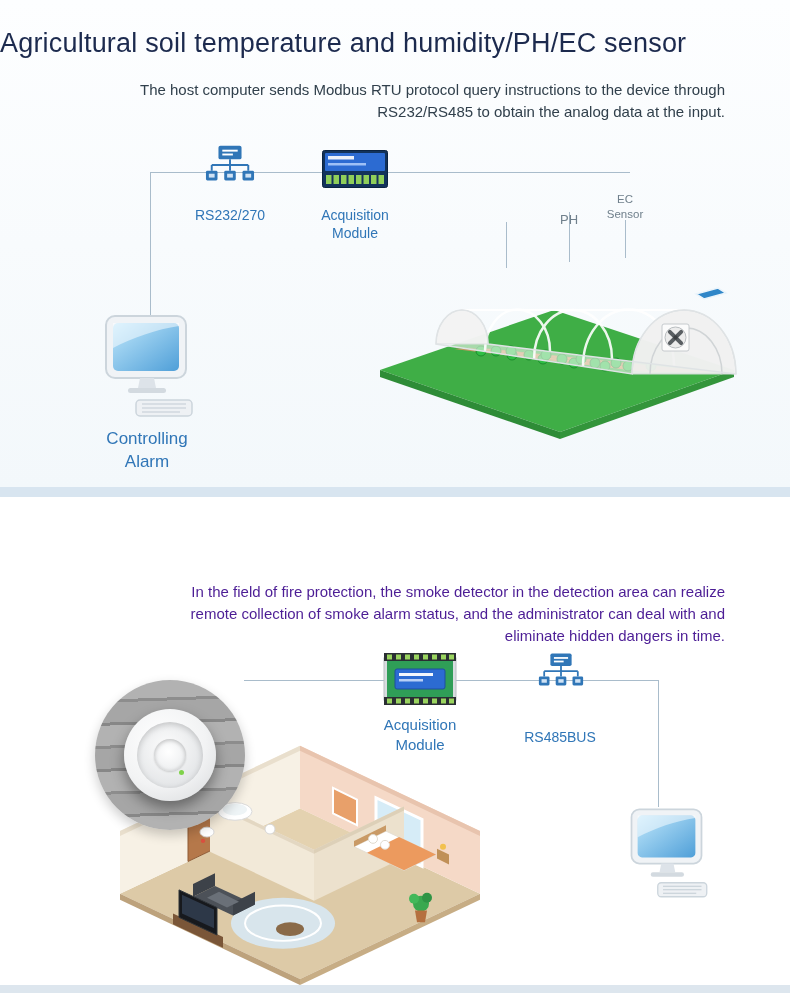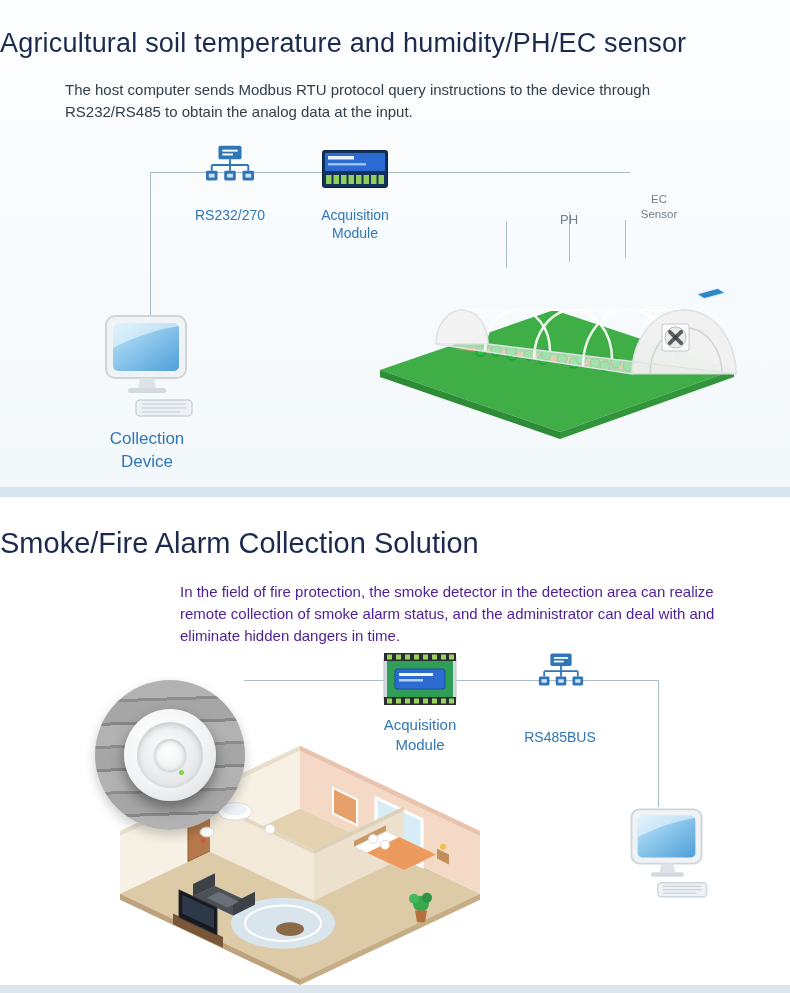--- a/index.html
+++ b/index.html
@@ -7,21 +7,21 @@
   .page{position:relative;width:790px;height:993px;margin:0 auto;background:#fff;
         font-family:"Liberation Sans",sans-serif;overflow:hidden}
   .sec{position:absolute;left:0;width:790px;overflow:hidden}
   .sec1{top:0;height:487px;background:linear-gradient(180deg,#fdfeff 0%,#f3f8fb 100%)}
   .divider{position:absolute;top:487px;left:0;width:790px;height:10px;background:var(--divider,#d8e5f0)}
   .sec2{top:497px;height:488px;background:#fff}
   .footer-band{position:absolute;top:985px;left:0;width:790px;height:8px;background:#dde6ee}
   .title{position:absolute;left:0;width:100%;text-align:left;color:var(--title,#1c2a4e);font-weight:normal}
   .t1{top:28px;font-size:27px;letter-spacing:.2px}
   .t2{top:30px;font-size:29px}
-  .desc{position:absolute;text-align:left;font-size:15px;line-height:1.45;color:#31404c}
+  .desc{position:absolute;text-align:right;font-size:15px;line-height:1.45;color:#31404c}
   .d1{top:79px;left:65px;width:660px}
   .d2{top:84px;left:180px;width:545px;color:#4c1d95}
   .line{position:absolute;background:var(--line,#a9bccb);z-index:1}
   .line.h{height:1px}
   .line.v{width:1px}
   .lbl{position:absolute;text-align:center;line-height:1.3;z-index:4}
   .lbl.blue{color:var(--accent-blue,#3076b7);font-size:14px}
   .lbl.big{font-size:17px;line-height:1.35}
   .lbl.gray{color:var(--label-gray,#70808c)}
   .icon-wrap,.computer,.greenhouse,.room{position:absolute;z-index:2}
@@ -85,21 +85,21 @@
           <rect x="34" y="25" width="5.5" height="9"></rect>
             <rect x="41.5" y="25" width="5.5" height="9"></rect>
           <rect x="49" y="25" width="5.5" height="9"></rect>
             <rect x="56.5" y="25" width="5.5" height="9"></rect>
         </g>
       </svg>
     </div>
     <div class="lbl blue" style="left:309px;top:206px;width:92px">Acquisition Module</div>
 
     <div class="lbl gray" style="left:556px;top:212px;width:26px;font-size:13px">PH</div>
-    <div class="lbl gray" style="left:637px;top:192px;width:44px;font-size:11.5px">EC Sensor</div>
+    <div class="lbl gray" style="left:603px;top:192px;width:44px;font-size:11.5px">EC Sensor</div>
 
     <div class="greenhouse" style="left:362px;top:252px;width:380px;height:188px">
       <svg width="380" height="188" viewBox="0 0 380 188">
         <polygon points="18,118 198,180 372,118 192,58" fill="#3fae46"></polygon>
         <polygon points="18,118 198,180 198,187 18,125" fill="#2e8c37"></polygon>
         <polygon points="198,180 372,118 372,125 198,187" fill="#33953b"></polygon>
         <polygon points="92,97 128,97 352,120 284,120" fill="#c79a63"></polygon>
         <g stroke="#b08852" stroke-width="1" opacity=".6">
           <line x1="94" y1="96" x2="290" y2="120"></line>
           <line x1="106" y1="96" x2="315" y2="120"></line>
@@ -160,27 +160,26 @@
         <path d="M38 64 L52 64 L54 74 L36 74 Z" fill="#dde3e9"></path>
         <rect x="26" y="74" width="38" height="5" rx="2.5" fill="#d3dae0"></rect>
         <rect x="34" y="86" width="56" height="16" rx="4" fill="#eef1f4" stroke="#ccd5dc" stroke-width="1.5"></rect>
         <g stroke="#c2ccd4" stroke-width="1.2">
           <line x1="40" y1="90" x2="84" y2="90"></line>
             <line x1="40" y1="94" x2="84" y2="94"></line>
             <line x1="40" y1="98" x2="78" y2="98"></line>
         </g>
       </svg>
     </div>
-    <div class="lbl blue big" style="left:91px;top:428px;width:112px">Collection Device</div>
+    <div class="lbl blue big" style="left:91px;top:428px;width:112px">Controlling Alarm</div>
   </section>
 
   <div class="divider"></div>
 
   <section class="sec sec2">
-    <h2 class="title t2">Smoke/Fire Alarm Collection Solution</h2>
     <p class="desc d2">In the field of fire protection, the smoke detector in the detection area can realize remote collection of smoke alarm status, and the administrator can deal with and eliminate hidden dangers in time.</p>
 
     <div class="line h" style="left:244px;top:183px;width:414px"></div>
     <div class="line v" style="left:658px;top:183px;height:127px"></div>
 
     <div class="room" style="left:115px;top:238px;width:370px;height:250px">
       <svg width="370" height="250" viewBox="0 0 370 255" preserveAspectRatio="none">
         <polygon points="185,75 365,162 185,249 5,162" fill="#ddcaa7"></polygon>
         <polygon points="5,162 185,249 185,255 5,168" fill="#bda27c"></polygon>
         <polygon points="185,249 365,162 365,168 185,255" fill="#c7ad85"></polygon>

